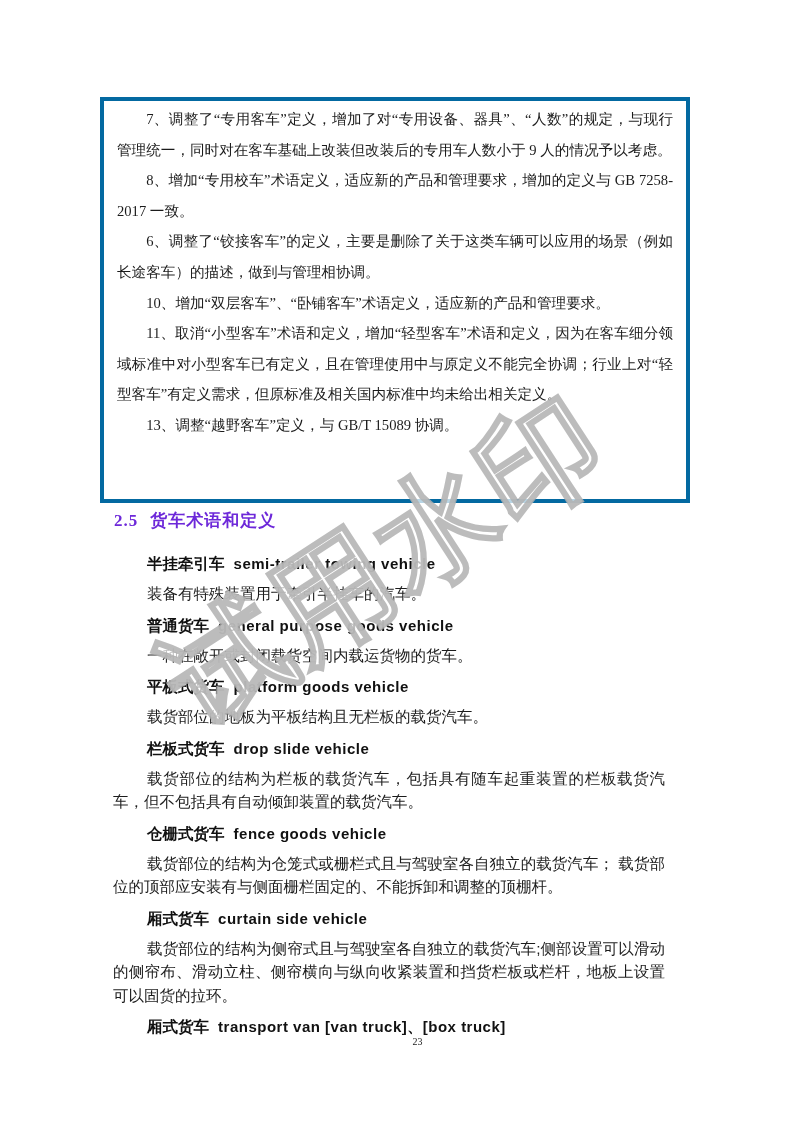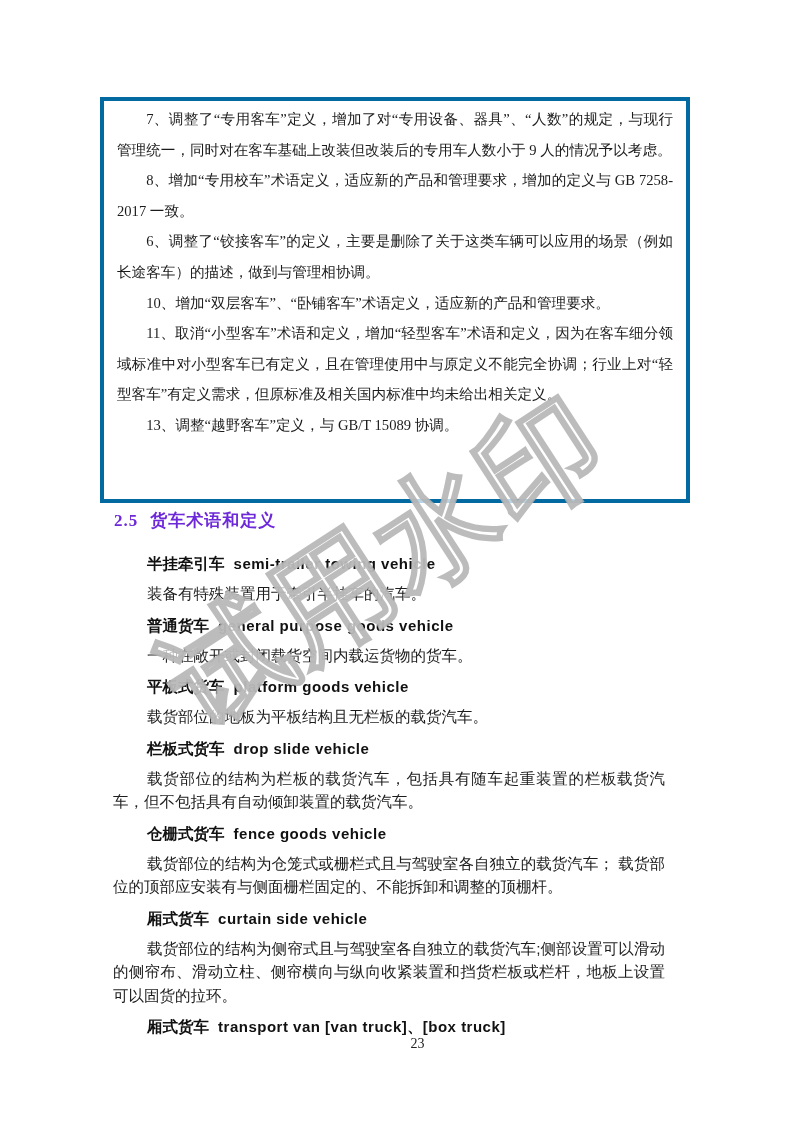--- a/index.html
+++ b/index.html
@@ -78,21 +78,21 @@
     color: #1c1c1c;
   }
 
   
   .page-number {
     position: absolute;
     left: 0;
     right: 0;
     top: 1036px;
     text-align: center;
-    font-size: 14px;
+    font-size: 10px;
     color: #222222;
     padding-left: 41px;
   }
 
   
   .watermark {
     position: absolute;
     left: 115px;
     top: 498px;
     width: 540px;

